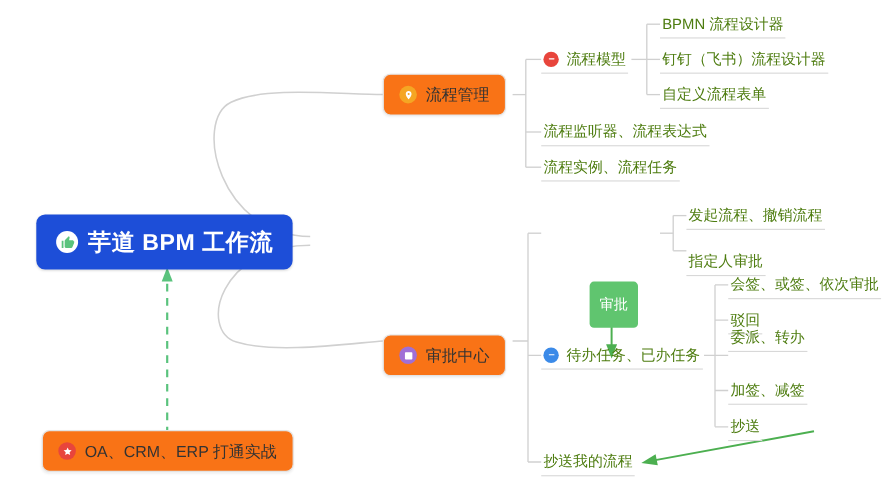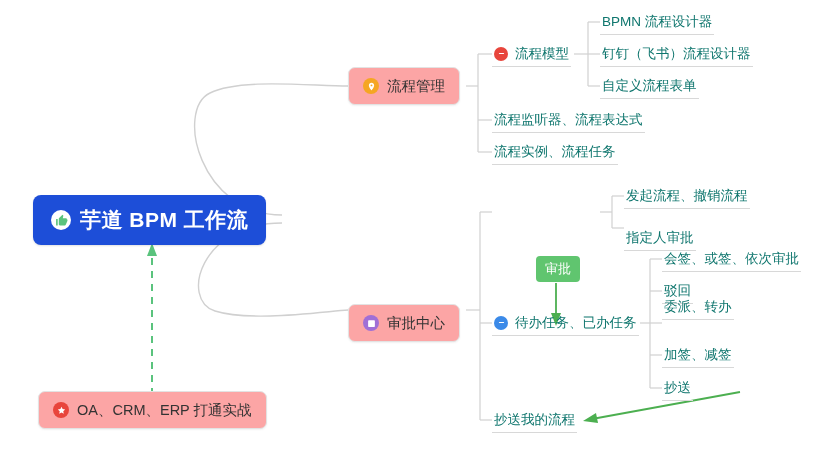--- a/index.html
+++ b/index.html
@@ -47,54 +47,54 @@
     letter-spacing: 0.5px;
     box-shadow: 0 1px 2px rgba(0,0,0,0.12);
   }
   .root .ic {
     margin-right: 9px;
     display: inline-flex;
   }
 
   
   .boxed {
-    background: #fca5a5;
+    background: #f97316;
     border: 1px solid #e3e3e3;
     border-radius: 7px;
     height: 38px;
     padding: 0 14px;
     font-size: 14.5px;
     color: #333333;
     box-shadow: 0 1px 2px rgba(0,0,0,0.06);
   }
   .boxed .ic {
     margin-right: 8px;
     display: inline-flex;
   }
 
   
   .leaf {
     font-size: 13.5px;
-    color: #0f766e;
+    color: #4d7c0f;
     height: 26px;
     padding: 0 2px 0 2px;
     border-bottom: 1px solid #d8d8d8;
   }
   .leaf .ic {
     margin-right: 7px;
     display: inline-flex;
   }
 
   
   .tag {
     background: #60c56f;
     color: #ffffff;
     border-radius: 4px;
     font-size: 13px;
-    height: 26px;
+    height: 42px;
     padding: 0 9px;
     justify-content: center;
   }
 
   .icon-circle {
     width: 16px;
     height: 16px;
     border-radius: 50%;
     display: inline-flex;
     align-items: center;

